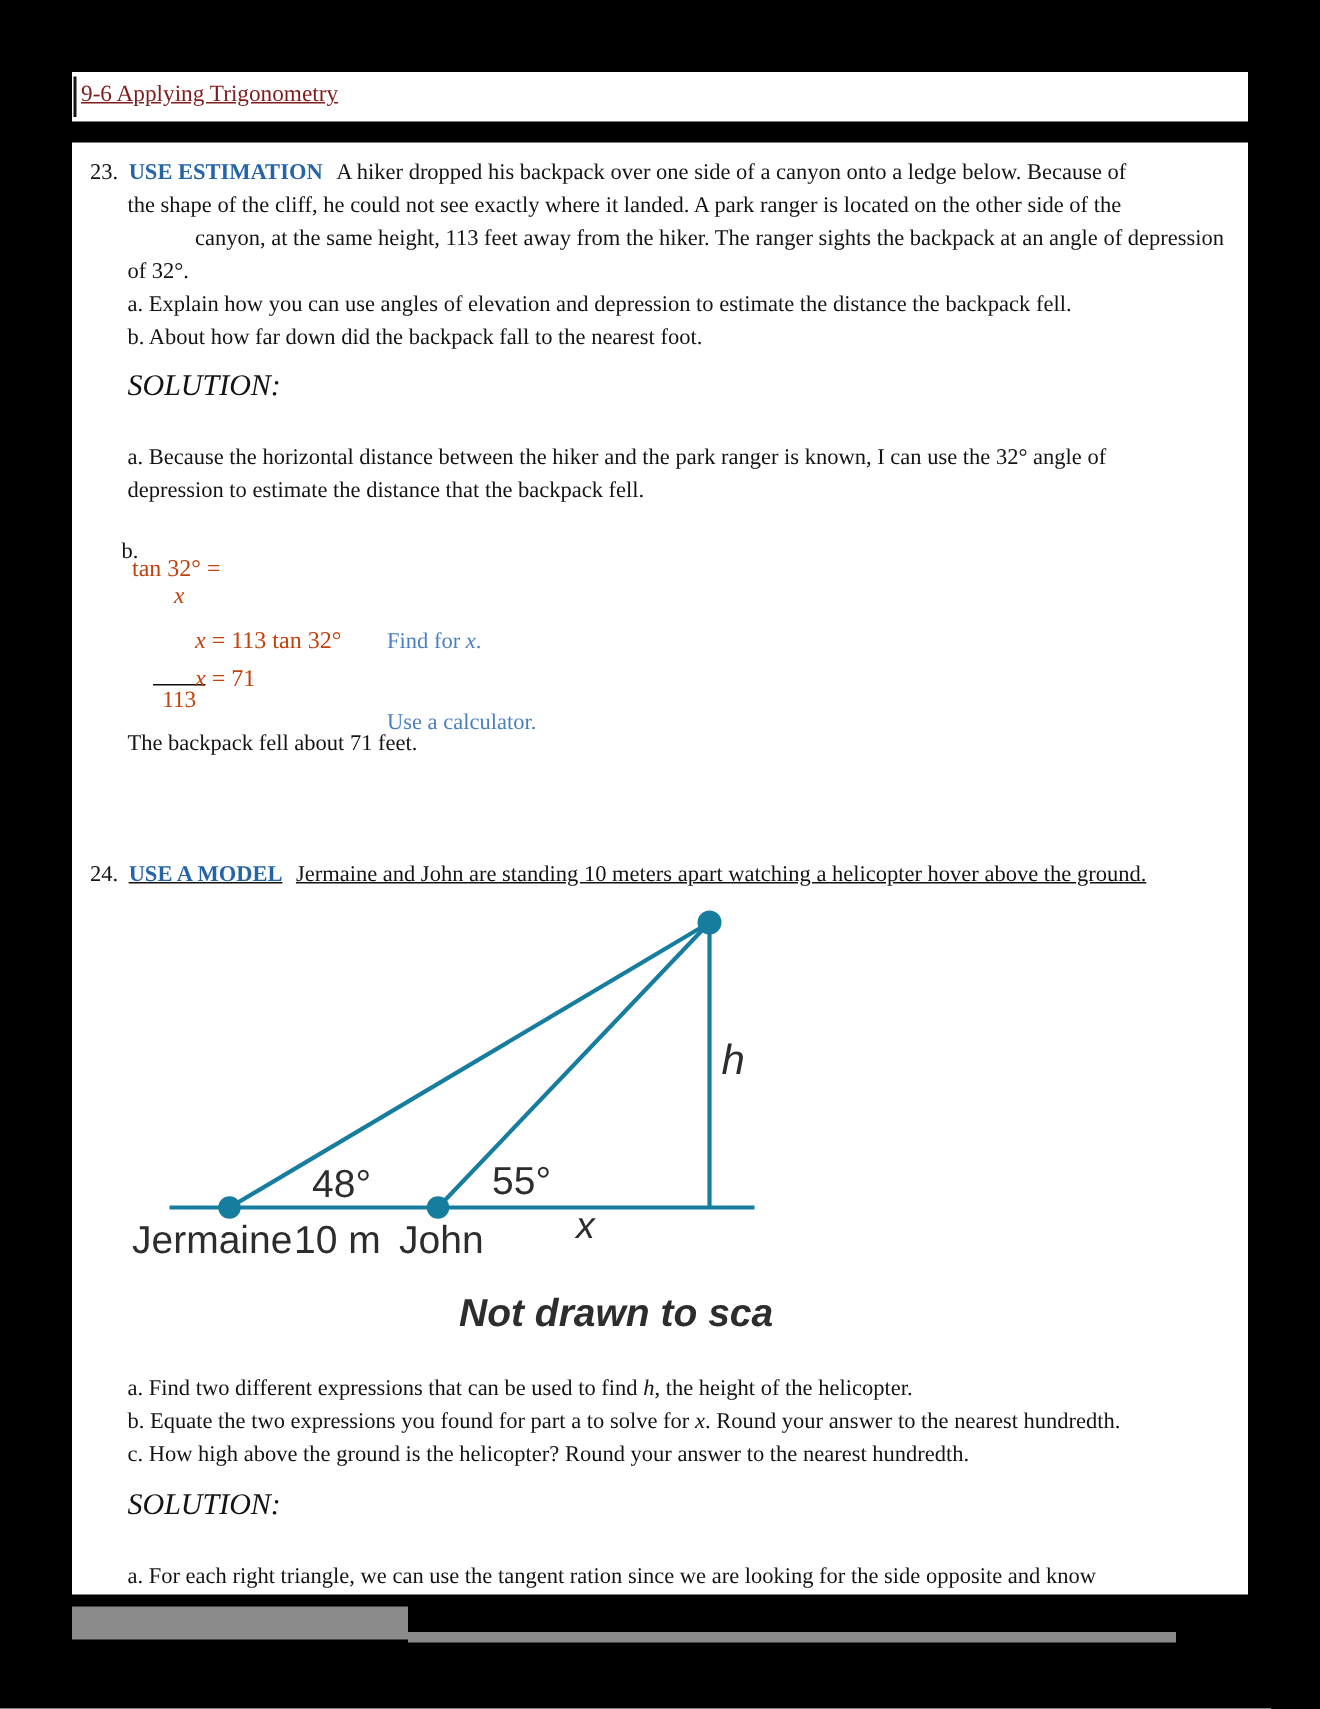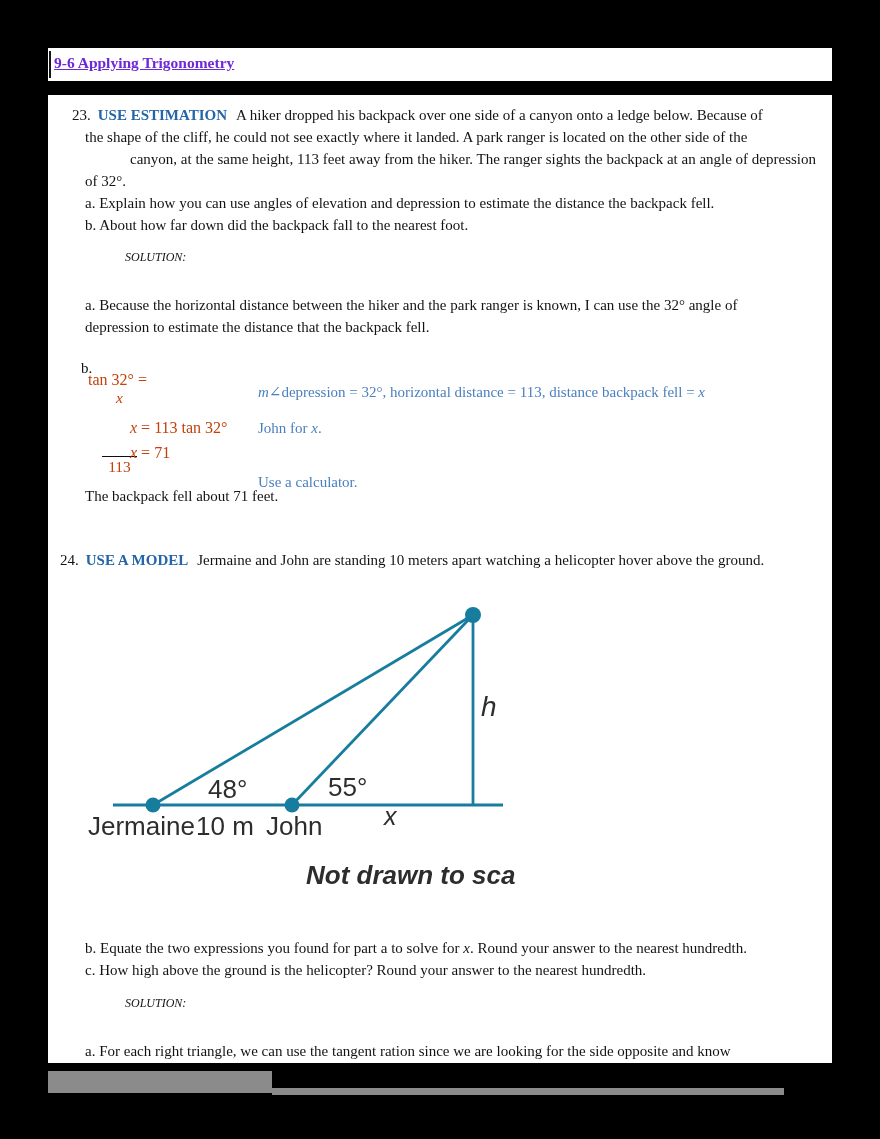--- a/index.html
+++ b/index.html
@@ -3,32 +3,32 @@
 <meta charset="utf-8">
 <style>
   html,body { margin:0; padding:0; }
   body {
     width:880px; height:1139px; position:relative; background:#000;
     font-family:"Liberation Serif","DejaVu Serif",serif;
   }
   .header-strip { position:absolute; left:48px; top:48px; width:784px; height:33px; background:#fff; }
   .header-rule { position:absolute; left:1px; top:3px; bottom:3px; width:2px; background:#151515; }
   .header-title {
-    position:absolute; left:6px; top:6px; font-size:15.5px; font-weight:bold;
-    text-decoration:underline; color:#6d28d9; white-space:nowrap;
+    position:absolute; left:6px; top:6px; font-size:15.5px; font-weight:normal;
+    text-decoration:underline; color:#7f1d1d; white-space:nowrap;
   }
   .page {
     position:absolute; left:48px; top:95px; width:784px; height:968px;
     background:#fff; overflow:hidden; color:#131313; font-size:15px;
   }
   .line { position:absolute; white-space:nowrap; line-height:21px; }
   .num { display:inline-block; margin-right:7px; }
   .tag { font-weight:bold; color:#2464a8; margin-right:9px; }
   .italic { font-style:italic; }
-  .solution { font-style:italic; font-size:12px;margin-left:40px; }
+  .solution { font-style:italic; font-size:20px; }
   .blue-note { color:#4a7fbf; }
   .blue-note .var { font-style:italic; }
   .eq { font-size:16px; color:#c2410c;flex-direction:column; }
   .eq .var { font-style:italic; }
   .eq-row1 { position:absolute; left:40px; top:276px; height:46px; display:flex; align-items:center; }
   .frac { display:inline-block; text-align:center; vertical-align:middle; margin-left:4px; font-size:15.5px; }
   .frac .fnum { display:block; font-style:italic; padding:0 14px 1px 14px; }
   .frac .fden { display:block; border-top:1.4px solid #0e0e0e; padding:1px 6px 0 6px;margin-top:48px; }
   .gray-block1 { position:absolute; left:48px; top:1071px; width:224px; height:22px; background:#8b8b8b; }
   .gray-bar2  { position:absolute; left:272px; top:1088px; width:512px; height:7px; background:#8b8b8b; }
@@ -45,71 +45,71 @@
 </head>
 <body>
 
 <div class="header-strip">
   <div class="header-rule"></div>
   <div class="header-title">9-6 Applying Trigonometry</div>
 </div>
 
 <div class="page">
 
-  <div class="line" style="left:24px; top:10px;"><span class="num">23.</span><span class="tag">USE ESTIMATION</span><span>A hiker dropped his backpack over one side of a canyon onto a ledge below. Because of</span></div>
+  <div class="line" style="left:12px; top:10px;"><span class="num">23.</span><span class="tag">USE ESTIMATION</span><span>A hiker dropped his backpack over one side of a canyon onto a ledge below. Because of</span></div>
   <div class="line" style="left:37px; top:32px;">the shape of the cliff, he could not see exactly where it landed. A park ranger is located on the other side of the</div>
   <div class="line" style="left:37px; top:54px;margin-left:45px;">canyon, at the same height, 113 feet away from the hiker. The ranger sights the backpack at an angle of depression</div>
   <div class="line" style="left:37px; top:76px;">of 32°.</div>
   <div class="line" style="left:37px; top:120px;">b. About how far down did the backpack fall to the nearest foot.</div>
   <div class="line" style="left:37px; top:98px;">a. Explain how you can use angles of elevation and depression to estimate the distance the backpack fell.</div>
 
   <div class="line solution" style="left:37px; top:152px;">SOLUTION:</div>
 
   <div class="line" style="left:37px; top:200px;">a. Because the horizontal distance between the hiker and the park ranger is known, I can use the 32° angle of</div>
   <div class="line" style="left:37px; top:222px;">depression to estimate the distance that the backpack fell.</div>
 
   <div class="line" style="left:33px; top:263px;">b.</div>
 
   <div class="eq-row1 eq">
     <span>tan 32° =</span>
     <span class="frac">
       <span class="fnum">x</span>
       <span class="fden">113</span>
     </span>
   </div>
-  <div class="line blue-note" style="left:210px; top:287px;"><span class="var">m</span><span>∠depression = 32°, horizontal distance = 113, distance backpack fell = </span><span class="var">x</span></div>
 
   <div class="line eq" style="left:82px; top:322px;"><span class="var">x</span><span> = 113 tan 32°</span></div>
-  <div class="line blue-note" style="left:210px; top:323px;"><span>John for </span><span class="var">x</span><span>.</span></div>
+  <div class="line blue-note" style="left:210px; top:323px;"><span>Find for </span><span class="var">x</span><span>.</span></div>
 
   <div class="line eq" style="left:82px; top:347px;"><span class="var">x</span><span> = 71</span></div>
   <div class="line blue-note" style="left:210px; top:348px;margin-top:29px;">Use a calculator.</div>
 
   <div class="line" style="left:37px; top:391px;">The backpack fell about 71 feet.</div>
 
-  <div class="line" style="left:12px; top:455px;"><span class="num">24.</span><span class="tag">USE A MODEL</span><span>Jermaine and John are standing 10 meters apart watching a helicopter hover above the ground.</span></div>
+  <div class="line" style="left:12px; top:478px;text-decoration:underline;"><span class="num">24.</span><span class="tag">USE A MODEL</span><span>Jermaine and John are standing 10 meters apart watching a helicopter hover above the ground.</span></div>
 
   <svg class="fig" width="430" height="300" viewBox="85 598 430 300">
     <line x1="113" y1="805" x2="503" y2="805"></line>
     <line x1="153" y1="805" x2="473" y2="615"></line>
     <line x1="292" y1="805" x2="473" y2="615"></line>
     <line x1="473" y1="615" x2="473" y2="805"></line>
     <circle cx="153" cy="805" r="7.5"></circle>
     <circle cx="292" cy="805" r="7.5"></circle>
     <circle cx="473" cy="615" r="8"></circle>
     <text class="ang" x="208" y="798">48°</text>
     <text class="ang" x="328" y="796">55°</text>
     <text class="varh" x="481" y="716">h</text>
     <text class="varx" x="384" y="825">x</text>
     <text class="name" x="88" y="835">Jermaine</text>
     <text class="name" x="196" y="835">10 m</text>
     <text class="name" x="266" y="835">John</text>
     <text class="note" x="306" y="884">Not drawn to scale</text>
   </svg>
 
+  <div class="line" style="left:37px; top:821px;"><span>a. Find two different expressions that can be used to find </span><span class="italic">h</span><span>, the height of the helicopter.</span></div>
   <div class="line" style="left:37px; top:843px;"><span>b. Equate the two expressions you found for part a to solve for </span><span class="italic">x</span><span>. Round your answer to the nearest hundredth.</span></div>
   <div class="line" style="left:37px; top:865px;">c. How high above the ground is the helicopter? Round your answer to the nearest hundredth.</div>
 
   <div class="line solution" style="left:37px; top:898px;">SOLUTION:</div>
 
   <div class="line" style="left:37px; top:946px;">a. For each right triangle, we can use the tangent ration since we are looking for the side opposite and know</div>
 
 </div>
 
 <div class="gray-block1"></div>

